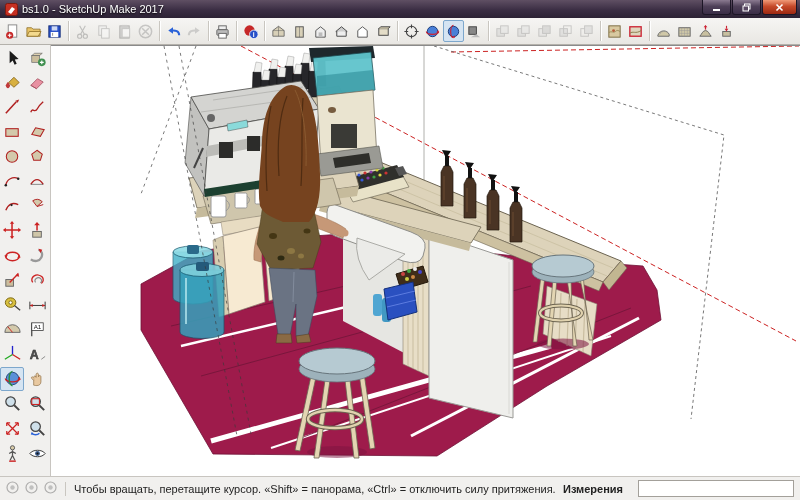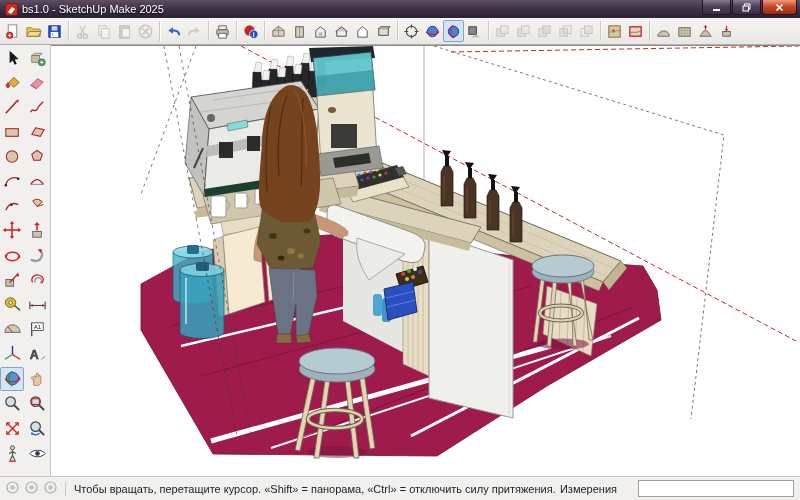--- a/index.html
+++ b/index.html
@@ -29,34 +29,34 @@
   .palette{width:50px;background:#f1f0ee;border-right:1px solid #c8c5c0;display:grid;grid-template-columns:25px 25px;grid-auto-rows:24.7px;align-content:start;padding-top:1px;}
   .palbtn{width:24px;height:24px;display:flex;align-items:center;justify-content:center;border:1px solid transparent;border-radius:2px;background:transparent;padding:0;}
   .palbtn svg{width:21px;height:21px;}
   .palbtn.active{background:#d5e4f2;border-color:#7da7cc;}
   .viewport{flex:1;background:#fff;border-top:1px solid #8a8a8a;position:relative;overflow:hidden;}
   
   .statusbar{height:23px;background:#f1f0ee;border-top:1px solid #c8c5c0;display:flex;align-items:center;padding:0 6px;gap:4px;}
   .st-ico{width:13px;height:13px;opacity:.55;}
   .st-sep{width:1px;height:14px;background:#c9c6c0;margin:0 4px;}
   .st-hint{font-size:11px;color:#222;flex:1;white-space:nowrap;overflow:hidden;}
-  .st-measure-label{font-size:11px;color:#222;margin-right:17px;}
+  .st-measure-label{font-size:11px;color:#222;margin-right:11px;font-weight:bold;}
   .st-measure{width:148px;height:15px;border:1px solid #a3a09a;background:#fff;font-size:11px;padding:0 3px;}
 </style>
 </head>
 <body>
 
 <div class="app">
 
   <div class="titlebar">
     <svg class="t-icon" viewBox="0 0 13 13">
         <rect x="0.5" y="0.5" width="12" height="12" rx="2" fill="#c62f22" stroke="#7e1a10"></rect>
         <path d="M3 9l4-5 3 2-4 5z" fill="#fff"></path>
       </svg>
-    <span class="t-text">bs1.0 - SketchUp Make 2025</span>
+    <span class="t-text">bs1.0 - SketchUp Make 2017</span>
     <div class="winbtns">
       <div class="winbtn">
           <svg width="9" height="9" viewBox="0 0 9 9">
             <rect x="1" y="6" width="7" height="2" fill="#fff"></rect>
           </svg>
         </div>
       <div class="winbtn">
           <svg width="9" height="9" viewBox="0 0 9 9">
             <rect x="2.5" y="1" width="5.5" height="5" fill="none" stroke="#fff"></rect>
             <rect x="1" y="3" width="5.5" height="5" fill="#5a4a64" stroke="#fff"></rect>

